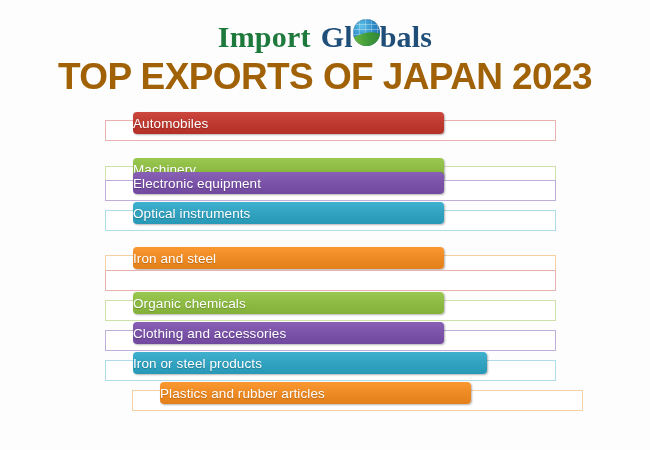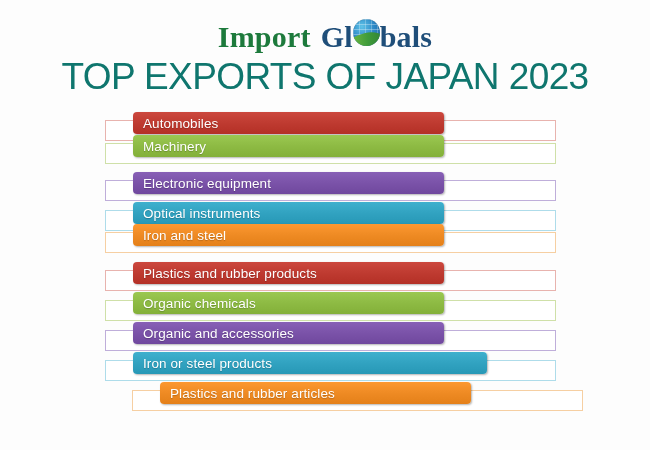--- a/index.html
+++ b/index.html
@@ -81,23 +81,23 @@
 
   
   .title {
     position: absolute;
     top: 56px;
     left: 0;
     width: 650px;
     text-align: center;
     font-family: "Liberation Sans", sans-serif;
     font-size: 37px;
-    font-weight: 400;
+    font-weight: 700;
     letter-spacing: -0.6px;
-    color: #0f766e;
+    color: #a16207;
     white-space: nowrap;
   }
 
   
   #chart {
     position: absolute;
     top: 112px;
     left: 0;
     width: 650px;
     height: 310px;
@@ -128,21 +128,20 @@
     box-shadow: 1px 1px 2px rgba(0,0,0,0.30);
     display: flex;
     align-items: center;
   }
   .row-label {
     color: #ffffff;
     font-family: "Liberation Sans", sans-serif;
     font-size: 13.5px;
     font-weight: 400;
     letter-spacing: .1px;
-    padding-left: 10px;
     white-space: nowrap;
     text-shadow: 0 1px 1px rgba(0,0,0,.22);
   }
 </style>
 </head>
 <body>
 
 <div id="canvas">
 
   <div class="logo">
@@ -151,60 +150,57 @@
 
   <div class="title">TOP EXPORTS OF JAPAN 2023</div>
 
   <div id="chart">
       <div class="row" style="top: 0px;">
         <div class="row-outline" style="border-color: rgb(232, 179, 174); width: 451px;"></div>
         <div class="row-bar" style="width: 311px; background: linear-gradient(rgb(204, 72, 62) 0%, rgb(190, 58, 48) 52%, rgb(180, 48, 38) 100%);">
           <span class="row-label">Automobiles</span>
         </div>
       </div>
-      <div class="row" style="top: 23px; border-radius: 8px;">
+      <div class="row" style="top: 46px; border-radius: 8px;">
         <div class="row-outline" style="border-color: rgb(207, 224, 168); width: 451px;"></div>
         <div class="row-bar" style="width: 311px; background: linear-gradient(rgb(155, 200, 81) 0%, rgb(141, 186, 67) 52%, rgb(131, 176, 57) 100%);">
           <span class="row-label">Machinery</span>
         </div>
       </div>
       <div class="row" style="top: 60px;">
         <div class="row-outline" style="border-color: rgb(191, 174, 218); width: 451px;"></div>
         <div class="row-bar" style="width: 311px; background: linear-gradient(rgb(136, 96, 182) 0%, rgb(122, 82, 168) 52%, rgb(112, 72, 158) 100%);">
           <span class="row-label">Electronic equipment</span>
         </div>
       </div>
       <div class="row" style="top: 90px;">
         <div class="row-outline" style="border-color: rgb(174, 220, 234); width: 451px;"></div>
         <div class="row-bar" style="width: 311px; background: linear-gradient(rgb(63, 176, 206) 0%, rgb(49, 162, 192) 52%, rgb(39, 152, 182) 100%);">
           <span class="row-label">Optical instruments</span>
         </div>
       </div>
-      <div class="row" style="top: 112px;">
+      <div class="row" style="top: 135px;">
         <div class="row-outline" style="border-color: rgb(246, 207, 162); width: 451px;"></div>
         <div class="row-bar" style="width: 311px; background: linear-gradient(rgb(252, 152, 49) 0%, rgb(238, 138, 35) 52%, rgb(228, 128, 25) 100%);">
           <span class="row-label">Iron and steel</span>
         </div>
       </div>
       <div class="row" style="top: 150px;">
         <div class="row-outline" style="border-color: rgb(232, 179, 174); width: 451px;"></div>
-        <div class="row-bar" style="width: 311px; background: linear-gradient(rgb(204, 72, 62) 0%, rgb(190, 58, 48) 52%, rgb(180, 48, 38) 100%);">
-          <span class="row-label">Plastics and rubber products</span>
-        </div>
       </div>
       <div class="row" style="top: 180px; border-radius: 8px;">
         <div class="row-outline" style="border-color: rgb(207, 224, 168); width: 451px;"></div>
         <div class="row-bar" style="width: 311px; background: linear-gradient(rgb(155, 200, 81) 0%, rgb(141, 186, 67) 52%, rgb(131, 176, 57) 100%);">
           <span class="row-label">Organic chemicals</span>
         </div>
       </div>
       <div class="row" style="top: 210px;">
         <div class="row-outline" style="border-color: rgb(191, 174, 218); width: 451px;"></div>
         <div class="row-bar" style="width: 311px; background: linear-gradient(rgb(136, 96, 182) 0%, rgb(122, 82, 168) 52%, rgb(112, 72, 158) 100%);">
-          <span class="row-label">Organic and accessories</span>
+          <span class="row-label">Clothing and accessories</span>
         </div>
       </div>
       <div class="row" style="top: 240px;">
         <div class="row-outline" style="border-color: rgb(174, 220, 234); width: 451px;"></div>
         <div class="row-bar" style="width: 354px; background: linear-gradient(rgb(63, 176, 206) 0%, rgb(49, 162, 192) 52%, rgb(39, 152, 182) 100%);">
           <span class="row-label">Iron or steel products</span>
         </div>
       </div>
       <div class="row" style="top: 270px; margin-left: 27px;">
         <div class="row-outline" style="border-color: rgb(246, 207, 162); width: 451px;"></div>

